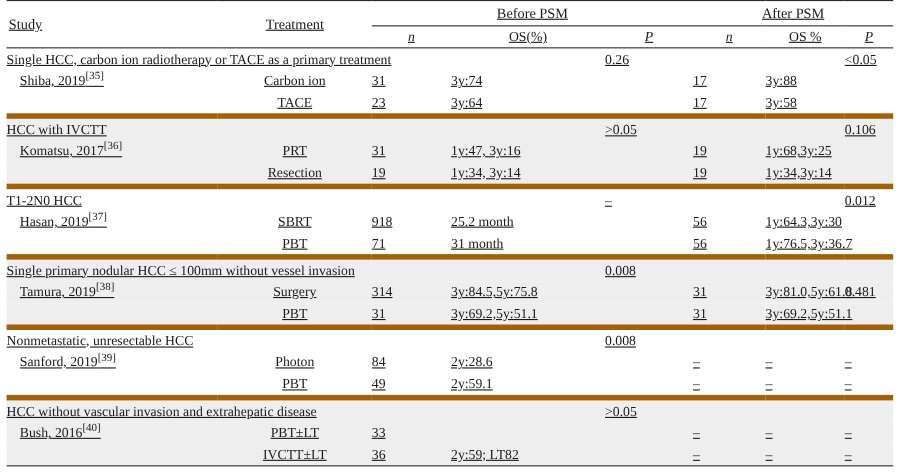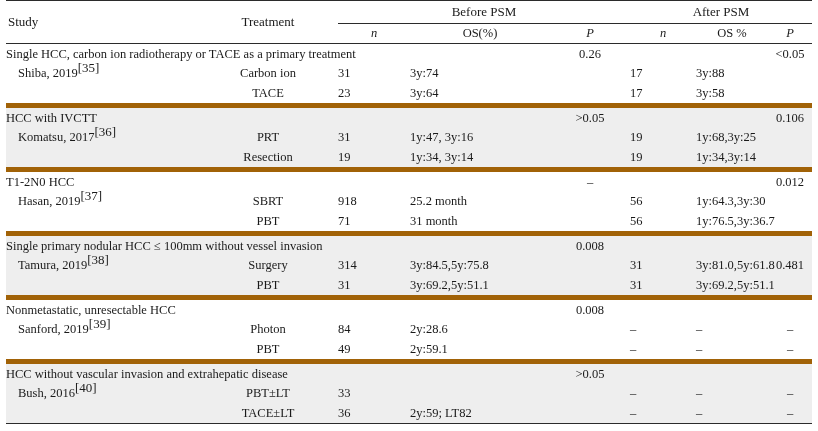--- a/index.html
+++ b/index.html
@@ -19,20 +19,21 @@
     width: 818px;
     height: 431px;
     box-sizing: border-box;
     padding: 0 6px;
   }
   table.tbl {
     width: 806px;
     border-collapse: collapse;
     font-size: 12.5px;
     table-layout: fixed;
+    text-decoration: underline;
   }
   table.tbl td, table.tbl th {
     padding: 0;
     vertical-align: middle;
     font-weight: normal;
   }
 
   
   col.c-study { width: 192px; }
   col.c-treat { width: 140px; }
@@ -74,30 +75,30 @@
   }
   td.study {
     text-align: left;
     padding-left: 2px;
     white-space: nowrap;
   }
   td.study.indent { padding-left: 12px; }
   td.treat { text-align: center; }
   td.num { }
   td.os  { }
-  td.pv  { text-align: center; }
+  td.pv  { }
 
   tr.section td {
     height: 20px;
   }
   tr.shade td {
     background: #eeeeee;
   }
   sup {
-    font-size: 13px;
+    font-size: 10px;
     vertical-align: super;
     line-height: 0;
   }
   .notes {
     font-size: 11.5px;
     line-height: 1.9;
     padding-left: 2px;
     padding-top: 3px;
     font-family: "Liberation Serif", serif;
   }
@@ -301,21 +302,21 @@
           <td class="treat">PBT±LT</td>
           <td class="num">33</td>
           <td class="os"></td>
           <td class="pv"></td>
           <td class="num">–</td>
           <td class="os">–</td>
           <td class="pv">–</td>
         </tr>
         <tr class="data shade rule-bot-heavy">
           <td class="study"></td>
-          <td class="treat">TACE±LT</td>
+          <td class="treat">IVCTT±LT</td>
           <td class="num">36</td>
           <td class="os">2y:59; LT82</td>
           <td class="pv"></td>
           <td class="num">–</td>
           <td class="os">–</td>
           <td class="pv">–</td>
         </tr>
       </tbody>
   </table>
 

